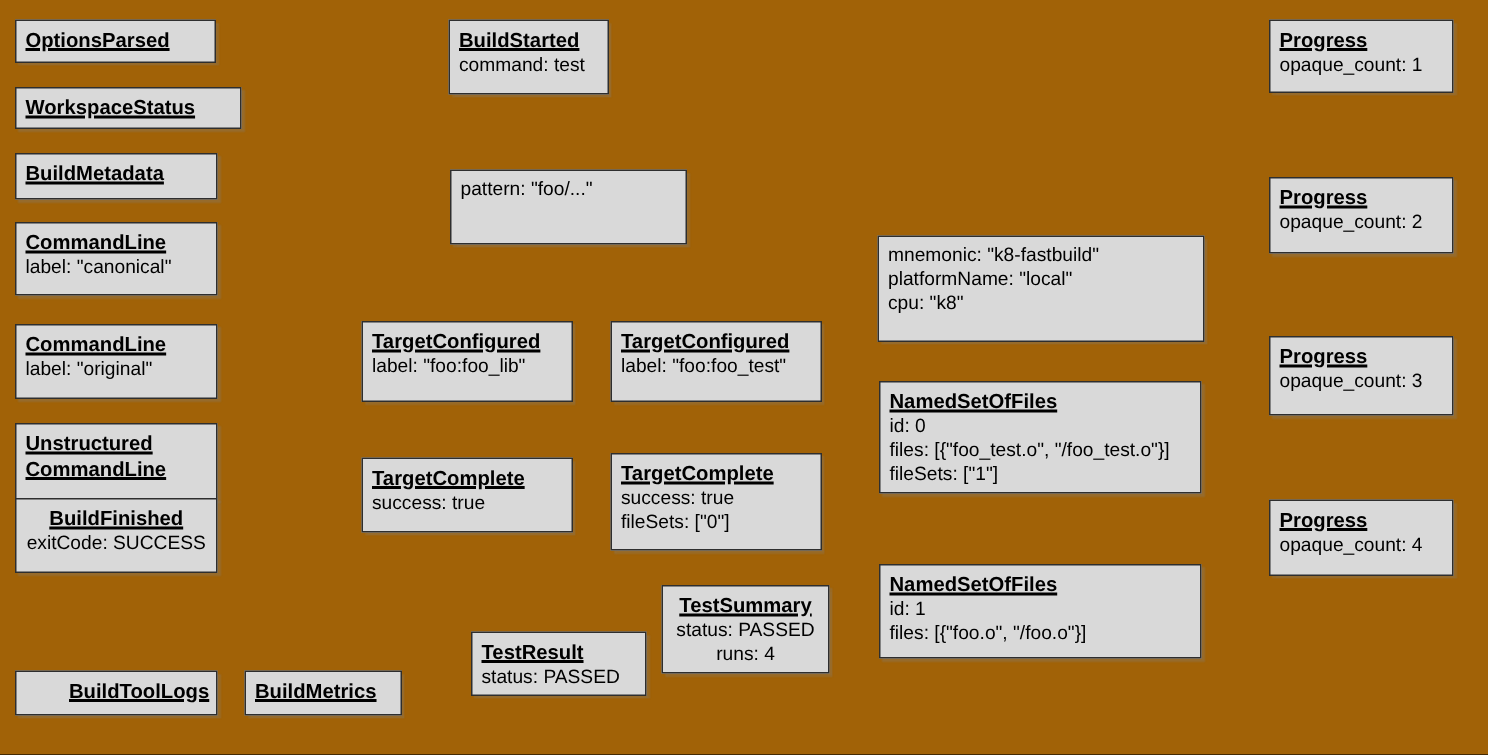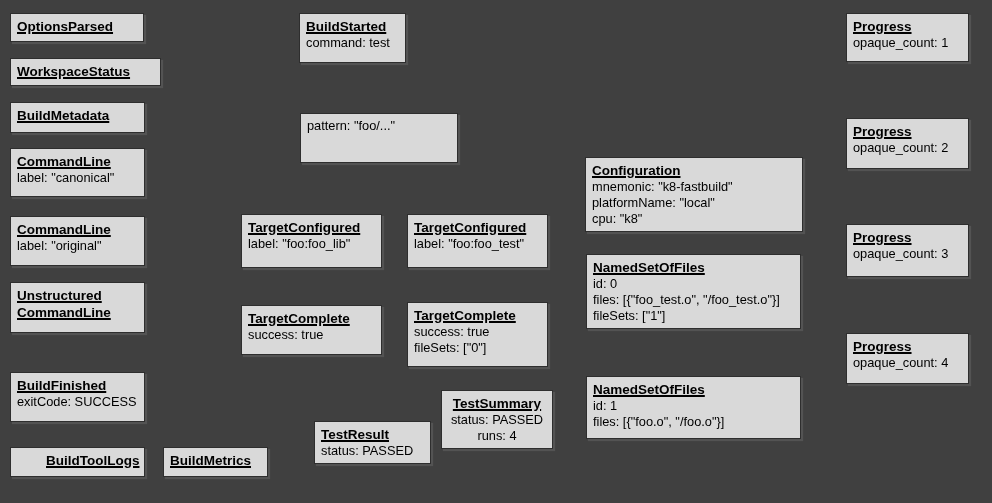--- a/index.html
+++ b/index.html
@@ -5,21 +5,21 @@
   html, body {
     margin: 0;
     padding: 0;
     background: #000000;
     font-family: "Liberation Sans", sans-serif;
   }
   #canvas {
     position: relative;
     width: 992px;
     height: 503px;
-    background: #404040;
+    background: #a16207;
     overflow: hidden;
   }
   .box {
     position: absolute;
     box-sizing: border-box;
     background: #d9d9d9;
     border: 1.5px solid #2e2e2e;
     padding: 4px 6px 4px 6px;
     color: #000000;
     box-shadow: 2px 2px 1px rgba(130,130,130,0.30);
@@ -63,21 +63,21 @@
   <div class="box" style="left:10px;top:216px;width:135px;min-height:50px;">
     <div class="t">CommandLine</div>
     <div class="l">label: "original"</div>
   </div>
 
   <div class="box" style="left:10px;top:282px;width:135px;min-height:51px;">
     <div class="t">Unstructured</div>
     <div class="t">CommandLine</div>
   </div>
 
-  <div class="box" style="left:10px;top:372px;width:135px;min-height:50px;">
+  <div class="box" style="left:10px;top:332px;width:135px;min-height:50px;text-align:center;">
     <div class="t">BuildFinished</div>
     <div class="l">exitCode: SUCCESS</div>
   </div>
 
   <div class="box" style="left:10px;top:447px;width:135px;min-height:30px;padding-left:35px;">
     <div class="t">BuildToolLogs</div>
   </div>
 
   <div class="box" style="left:163px;top:447px;width:105px;min-height:30px;">
     <div class="t">BuildMetrics</div>
@@ -119,21 +119,20 @@
   </div>
 
   <div class="box" style="left:441px;top:390px;width:112px;min-height:59px;text-align:center;">
     <div class="t">TestSummary</div>
     <div class="l">status: PASSED</div>
     <div class="l">runs: 4</div>
   </div>
 
 
   <div class="box" style="left:585px;top:157px;width:218px;min-height:71px;">
-    <div class="t">Configuration</div>
     <div class="l">mnemonic: "k8-fastbuild"</div>
     <div class="l">platformName: "local"</div>
     <div class="l">cpu: "k8"</div>
   </div>
 
   <div class="box" style="left:586px;top:254px;width:215px;min-height:75px;">
     <div class="t">NamedSetOfFiles</div>
     <div class="l">id: 0</div>
     <div class="l">files: [{"foo_test.o", "/foo_test.o"}]</div>
     <div class="l">fileSets: ["1"]</div>

